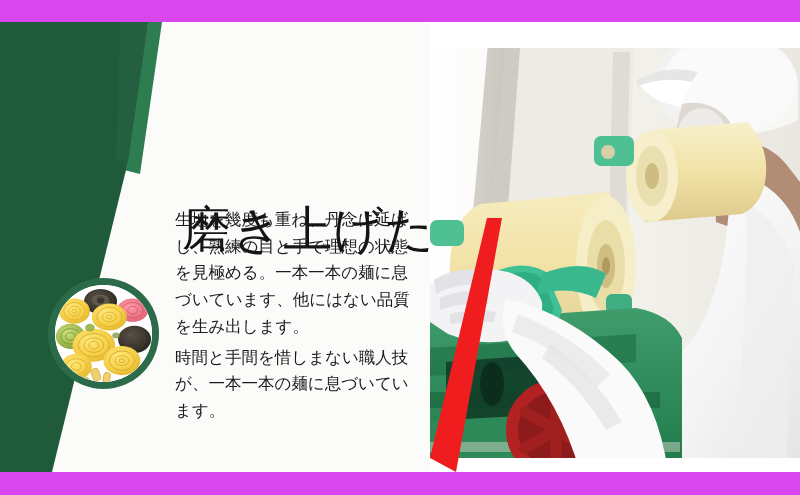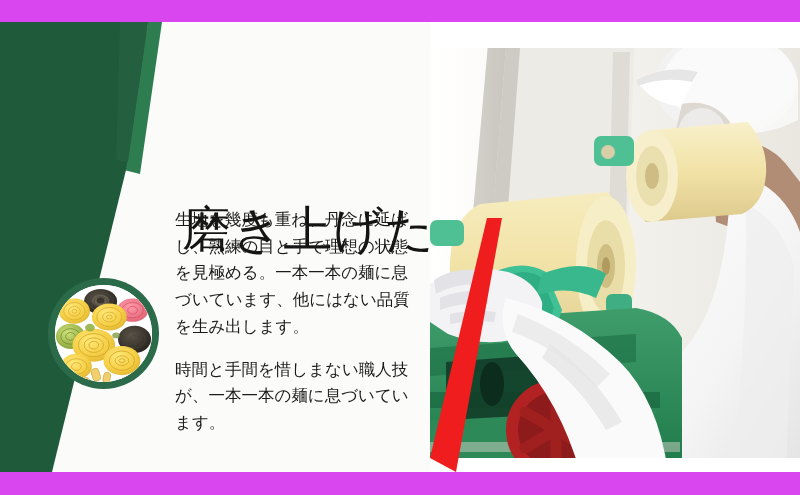--- a/index.html
+++ b/index.html
@@ -88,21 +88,21 @@
   .body-text{
     position:absolute;
     left:175px;top:206px;
     width:238px;
     color:#1a1a1a;
     font-size:16.5px;
     line-height:1.62;
     font-weight:400;
   }
   .para{margin:0;}
-  .para + .para{margin-top:16px;}
+  .para + .para{margin-top:4px;}
 </style>
 </head>
 <body>
 
 <div class="slide">
 
   <div class="panel"></div>
 
   <div class="photo">
     <svg viewBox="0 0 370 450" preserveAspectRatio="none" aria-hidden="true">

